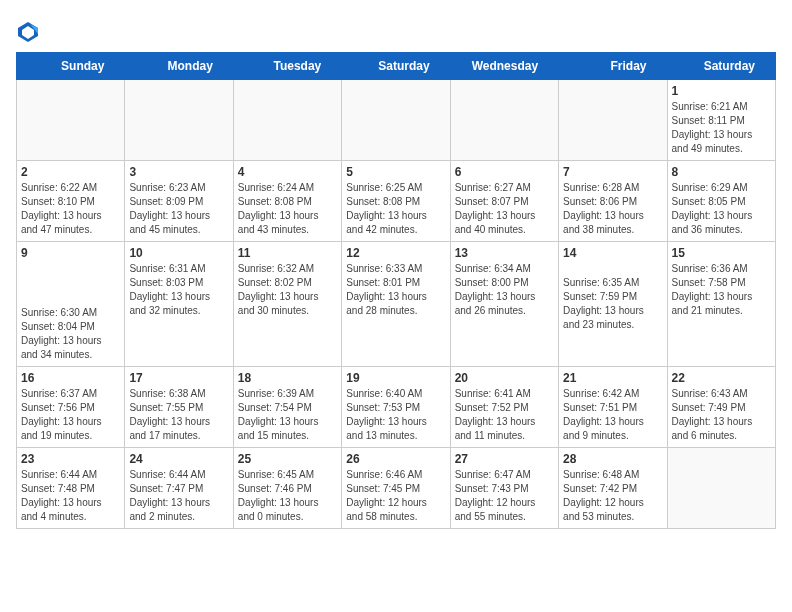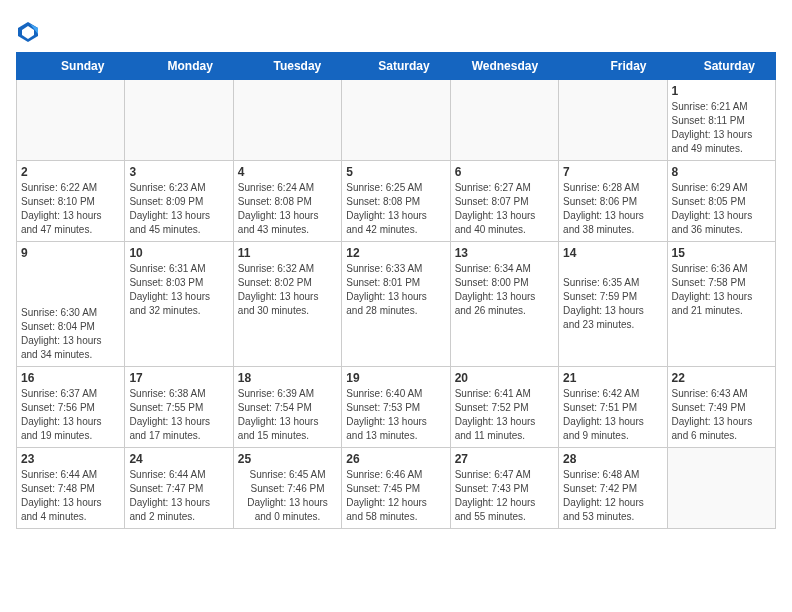--- a/index.html
+++ b/index.html
@@ -299,21 +299,21 @@
         </td>
         <td>
           <span class="day-number">24</span>
           <div class="day-info" style="white-space: pre-line;">Sunrise: 6:44 AM
 Sunset: 7:47 PM
 Daylight: 13 hours
 and 2 minutes.</div>
         </td>
         <td>
           <span class="day-number">25</span>
-          <div class="day-info" style="white-space: pre-line; text-align: center;">Sunrise: 6:45 AM
+          <div class="day-info" style="white-space: pre-line;">Sunrise: 6:45 AM
 Sunset: 7:46 PM
 Daylight: 13 hours
 and 0 minutes.</div>
         </td>
         <td>
           <span class="day-number">26</span>
           <div class="day-info" style="white-space: pre-line;">Sunrise: 6:46 AM
 Sunset: 7:45 PM
 Daylight: 12 hours
 and 58 minutes.</div>

